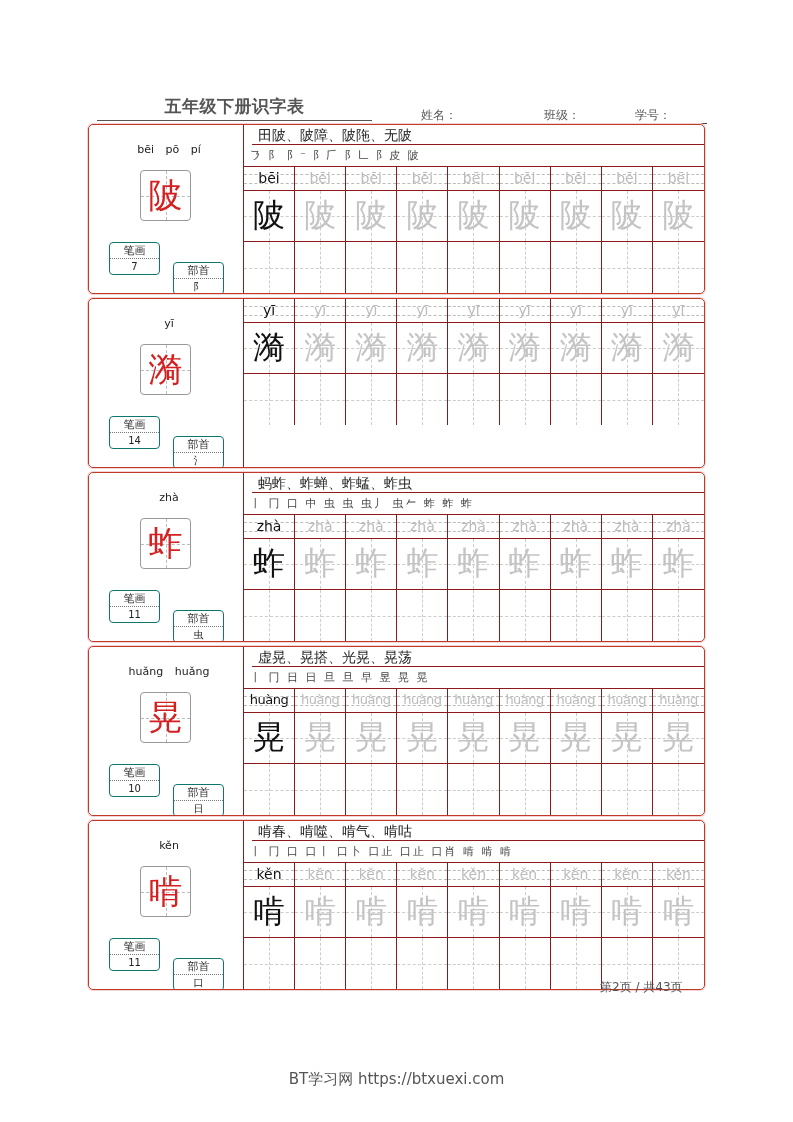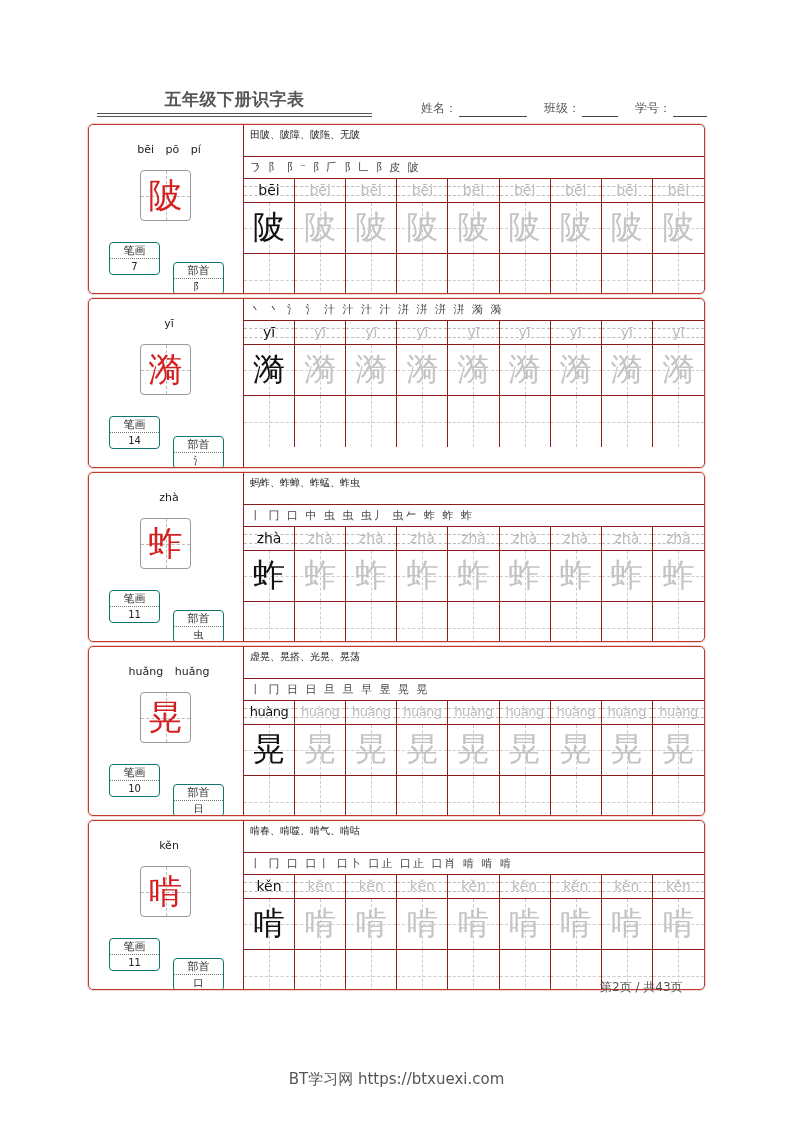--- a/index.html
+++ b/index.html
@@ -1,21 +1,21 @@
 <!DOCTYPE html>
 <html><head>
 <meta charset="utf-8">
 <style>
   * { box-sizing: border-box; margin: 0; padding: 0; }
   body {
     width: 793px; height: 1122px; background: #ffffff; position: relative;
     font-family: "DejaVu Sans", "Liberation Sans", sans-serif; color: #222;
     overflow: hidden;
   }
-  .header { position: absolute; left: 97px; top: 88px; width: 610px; height: 32px; }
+  .header { position: absolute; left: 97px; top: 95px; width: 610px; height: 32px; }
   .title {
     position: absolute; left: 0; top: 0; width: 275px; text-align: center;
     font-size: 17px; font-weight: bold; color: #555; letter-spacing: 0.5px;
   }
   .title-line1 { position: absolute; left: 0; top: 25px; width: 275px; border-top: 1px solid #555; }
   .title-line2 { position: absolute; left: 0; top: 28px; width: 275px; border-top: 1px solid #555; }
   .fields { position: absolute; right: 0; top: 12px; font-size: 12px; color: #555; display: flex; gap: 17px; align-items: flex-end; }
   .field { display: flex; align-items: flex-end; }
   .field .blank { display: inline-block; border-bottom: 1px solid #444; height: 14px; margin-left: 2px; }
 
@@ -40,21 +40,21 @@
   .info {
     position: absolute; top: 117px; width: 51px; height: 33px; border: 1px solid #0f766e; border-radius: 4px;
     font-size: 11px; text-align: center;
   }
   .info .lbl { height: 16px; line-height: 16px; border-bottom: 1px dotted #777; color: #333; }
   .info .val { height: 16px; line-height: 16px; font-size: 10px; color: #222; }
   .info.strokes { left: 20px; }
   .info.radical { left: 84px; margin-top: 20px; }
 
   .right { position: absolute; left: 155px; top: 0; right: 0; height: 100%; }
-  .words { height: 32px; line-height: 20px; font-size: 10px; padding-left: 6px; border-bottom: 1px solid #8b1a1a; color: #222; }
+  .words { height: 20px; line-height: 20px; font-size: 14px; padding-left: 6px; border-bottom: 1px solid #8b1a1a; color: #222; margin-left: 8px; }
   .strokes-row { height: 22px; line-height: 22px; font-size: 11px; padding-left: 6px; border-bottom: 1px solid #8b1a1a; color: #444; letter-spacing: 2px; font-family: "DejaVu Serif", serif; white-space: nowrap; overflow: hidden; }
   .grid { display: grid; grid-template-columns: repeat(9, 1fr); }
   .cell { position: relative; border-right: 1px solid #8b1a1a; }
   .cell:last-child { border-right: none; }
   .py-row .cell { height: 24px; border-bottom: 1px solid #8b1a1a; }
   .py-row .cell::before { content: ""; position: absolute; left: 0; right: 0; top: 7px; border-top: 1px dashed #bbb; }
   .py-row .cell::after { content: ""; position: absolute; left: 0; right: 0; top: 16px; border-top: 1px dashed #bbb; }
   .py-row .cell span { position: relative; z-index: 1; display: block; text-align: center; line-height: 22px; font-size: 14px; color: #bbb; white-space: nowrap; overflow: hidden; }
   .py-row .cell.first span { color: #111; }
   .py-row.long .cell span { font-size: 13px; letter-spacing: -0.5px; }
@@ -194,21 +194,20 @@
         <div class="info strokes">
           <div class="lbl">笔画</div>
           <div class="val">14</div>
         </div>
         <div class="info radical">
           <div class="lbl">部首</div>
           <div class="val">氵</div>
         </div>
       </div>
       <div class="right">
-        <div class="strokes-row">丶 丶 氵 氵 汁 汁 汁 汁 洴 洴 洴 洴 漪 漪</div>
         <div class="grid py-row">
           <div class="cell first">
             <span>yī</span>
           </div>
           <div class="cell">
             <span>yī</span>
           </div>
           <div class="cell">
             <span>yī</span>
           </div>

